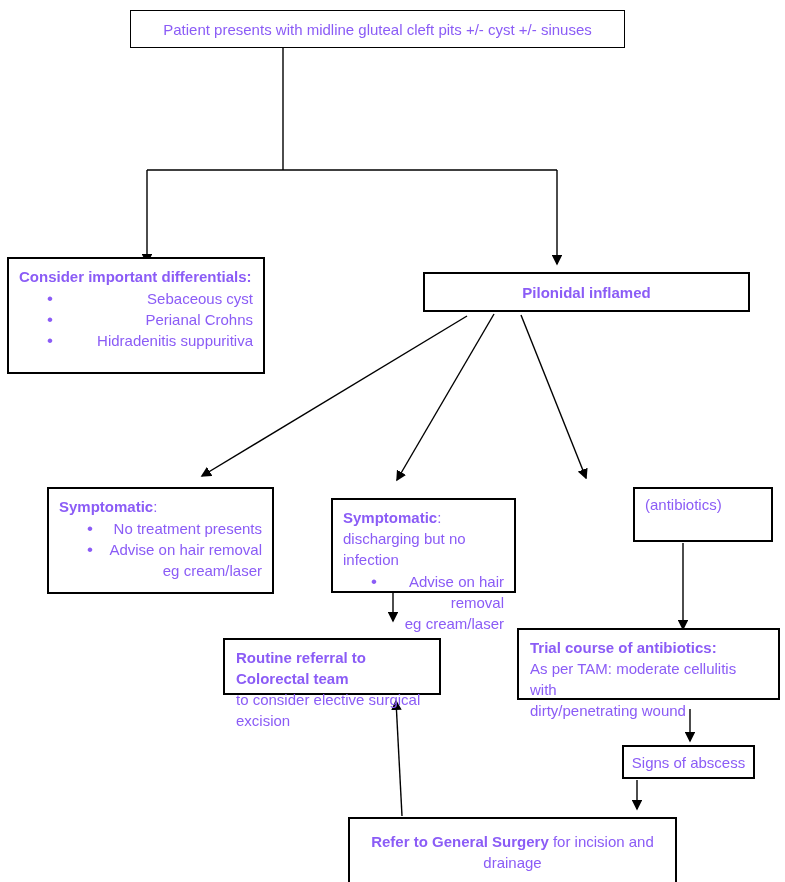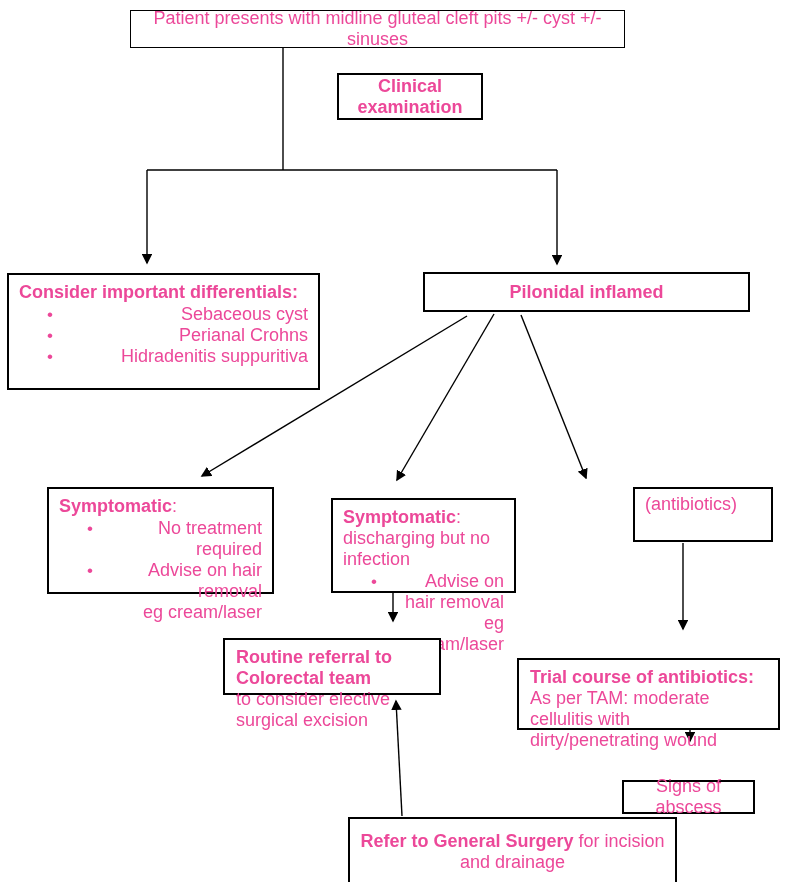--- a/index.html
+++ b/index.html
@@ -6,22 +6,22 @@
     margin: 0;
     padding: 0;
     background: #ffffff;
   }
   .canvas {
     position: relative;
     width: 785px;
     height: 882px;
     background: #ffffff;
     font-family: "Liberation Sans", "DejaVu Sans", sans-serif;
-    font-size: 18px;
-    color: #ec4899;
+    font-size: 15px;
+    color: #8b5cf6;
     overflow: hidden;
   }
   .connectors {
     position: absolute;
     left: 0; top: 0;
     width: 785px; height: 882px;
     pointer-events: none;
   }
   .box {
     position: absolute;
@@ -54,28 +54,28 @@
     content: "\2022";
     position: absolute;
     left: 0;
     top: 0;
     font-size: 17px;
   }
 
   
   #box-presentation   { left: 130px; top: 10px;  width: 495px; height: 38px; }
   #box-clinical       { left: 337px; top: 73px;  width: 146px; height: 47px; }
-  #box-differentials  { left: 7px;   top: 273px; width: 313px; height: 117px; }
+  #box-differentials  { left: 7px;   top: 257px; width: 258px; height: 117px; }
   #box-pilonidal      { left: 423px; top: 272px; width: 327px; height: 40px; }
   #box-asymptomatic   { left: 47px;  top: 487px; width: 227px; height: 107px; }
   #box-symptomatic    { left: 331px; top: 498px; width: 185px; height: 95px; }
   #box-acutely        { left: 633px; top: 487px; width: 140px; height: 55px; }
   #box-routine        { left: 223px; top: 638px; width: 218px; height: 57px; }
-  #box-antibiotics    { left: 517px; top: 658px; width: 263px; height: 72px; }
-  #box-abscess        { left: 622px; top: 780px; width: 133px; height: 34px; }
+  #box-antibiotics    { left: 517px; top: 628px; width: 263px; height: 72px; }
+  #box-abscess        { left: 622px; top: 745px; width: 133px; height: 34px; }
   #box-surgery        { left: 348px; top: 817px; width: 329px; height: 69px; }
 </style>
 </head>
 <body>
 
 <div class="canvas">
 
   <svg class="connectors" viewBox="0 0 785 882" xmlns="http://www.w3.org/2000/svg">
     <defs>
       <marker id="arrow" viewBox="0 0 10 10" refX="8.5" refY="5" markerWidth="7.5" markerHeight="7.5" orient="auto-start-reverse">
@@ -95,43 +95,40 @@
       <path d="M690 709 L690 741" marker-end="url(#arrow)"></path>
       <path d="M637 780 L637 809" marker-end="url(#arrow)"></path>
       <path d="M402 816 L396 701" marker-end="url(#arrow)"></path>
     </g>
   </svg>
 
   <div class="box thin center-text" id="box-presentation">
     <span>Patient presents with midline gluteal cleft pits +/- cyst +/- sinuses</span>
   </div>
 
-  <div class="box center-text bold" id="box-clinical">
-    <span>Clinical examination</span>
-  </div>
 
   <div class="box pad" id="box-differentials">
     <div class="bold">Consider important differentials:</div>
     <ul class="bullets">
       <li>Sebaceous cyst</li>
       <li>Perianal Crohns</li>
       <li>Hidradenitis suppuritiva</li>
     </ul>
   </div>
 
   <div class="box center-text bold" id="box-pilonidal">
     <span>Pilonidal inflamed</span>
   </div>
 
   <div class="box pad" id="box-asymptomatic">
     <div>
       <span class="bold">Symptomatic</span><span>:</span>
     </div>
     <ul class="bullets">
-      <li>No treatment required</li>
+      <li>No treatment presents</li>
       <li>
         <span>Advise on hair removal</span><br>
         <span>eg cream/laser</span>
       </li>
     </ul>
   </div>
 
   <div class="box pad" id="box-symptomatic">
     <div>
       <span class="bold">Symptomatic</span><span>: discharging but no infection</span>

